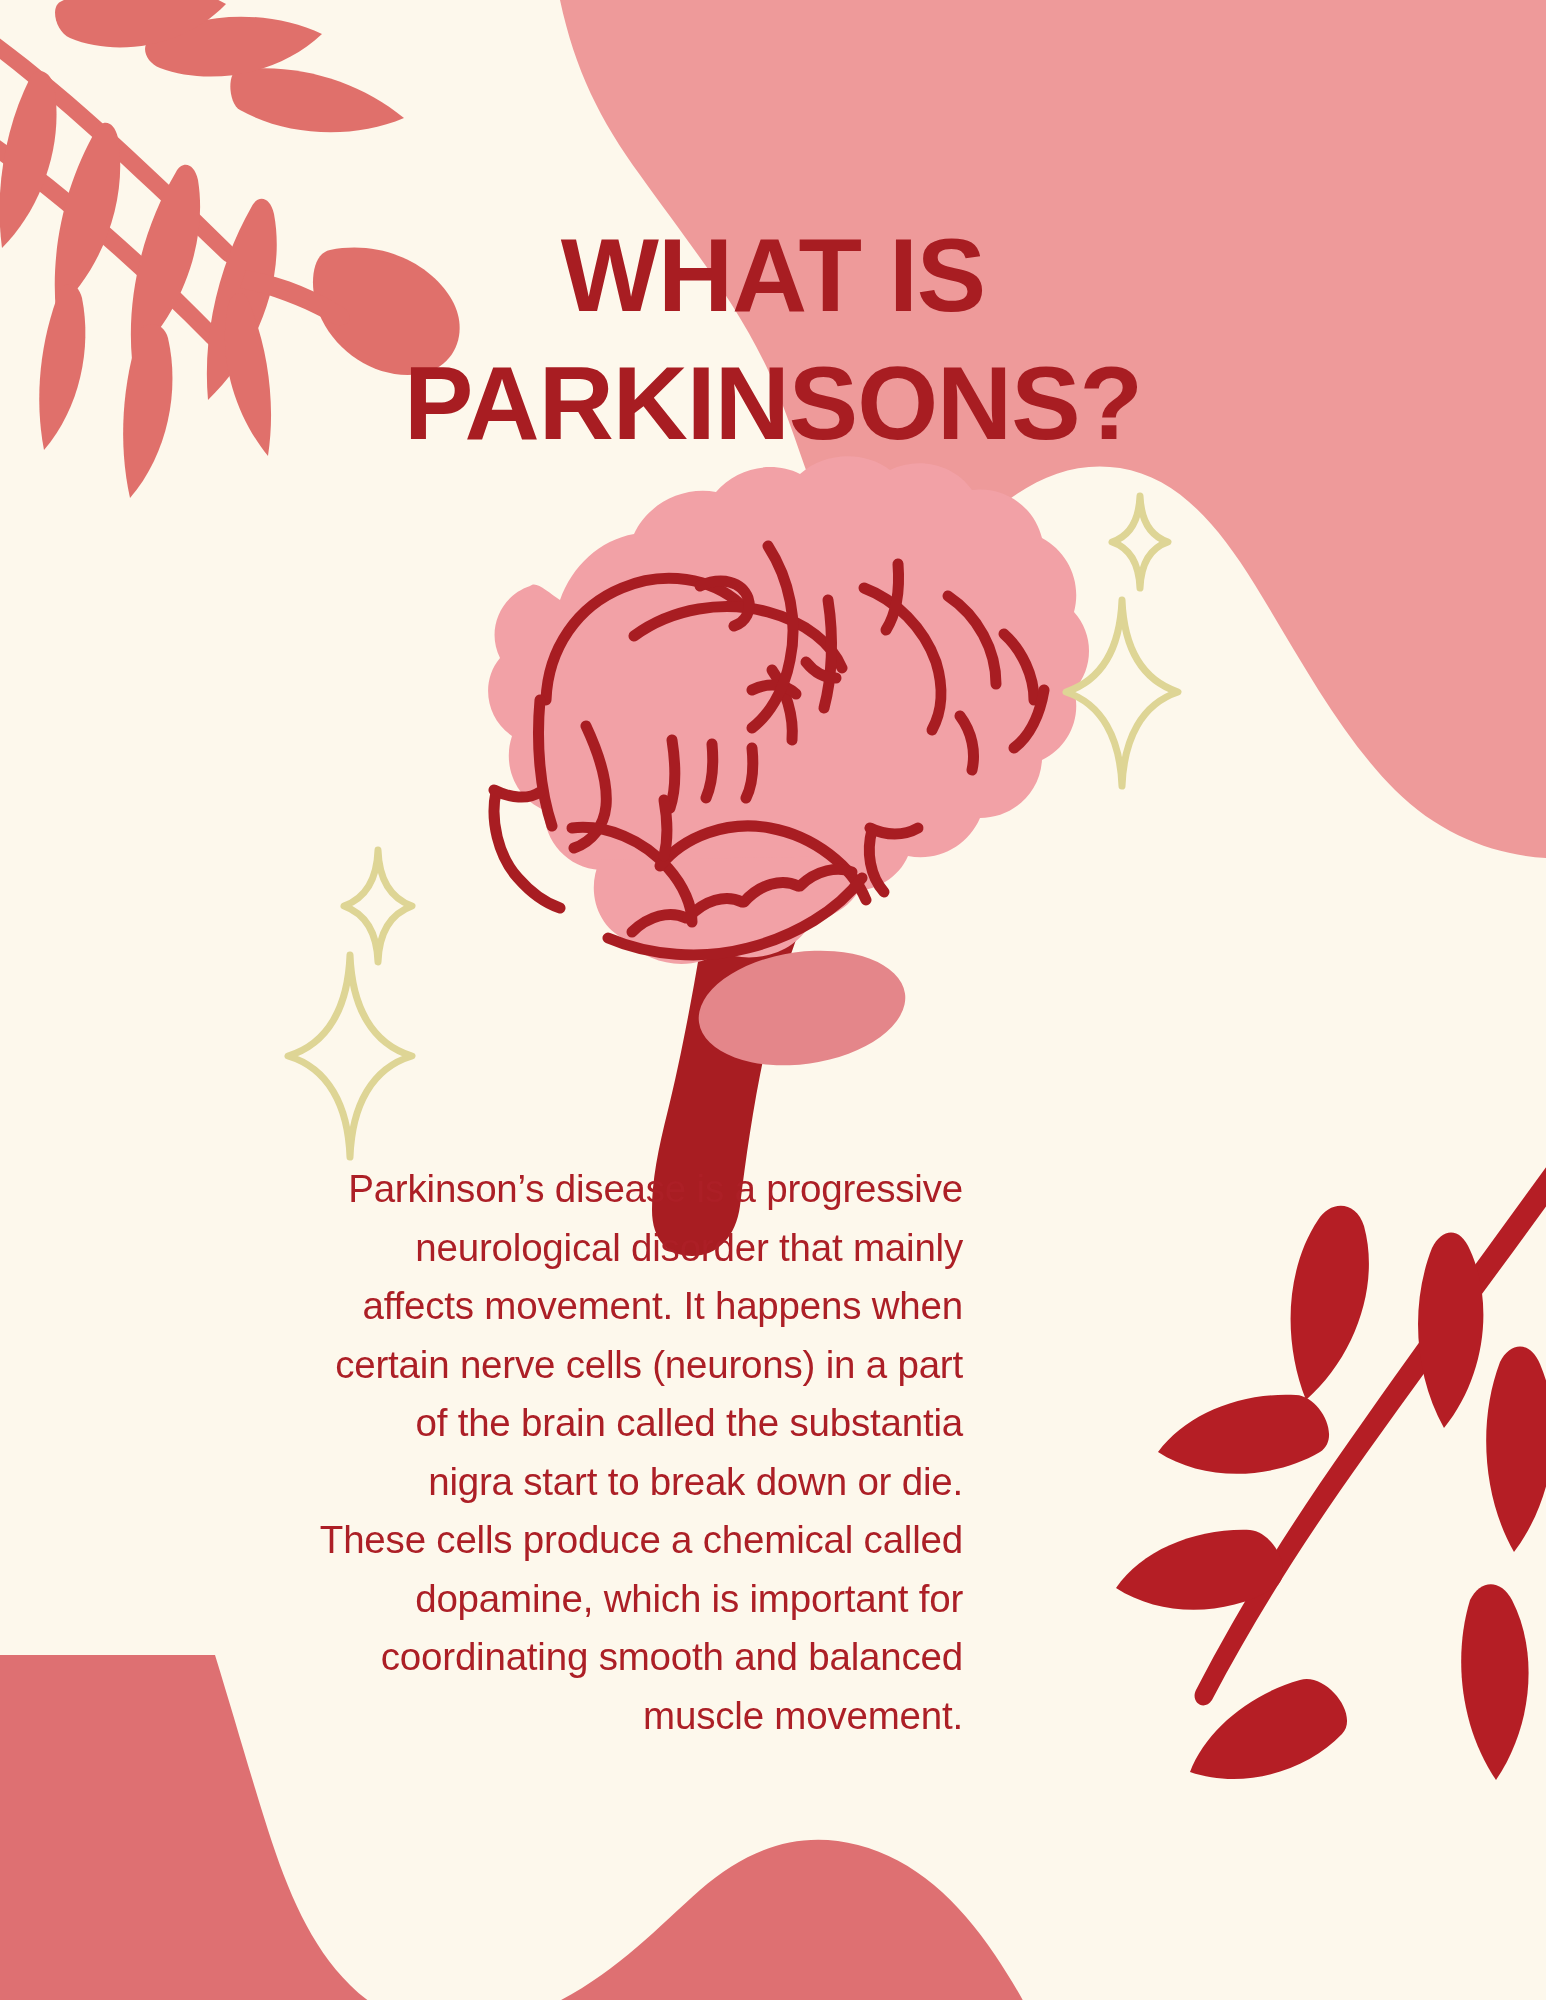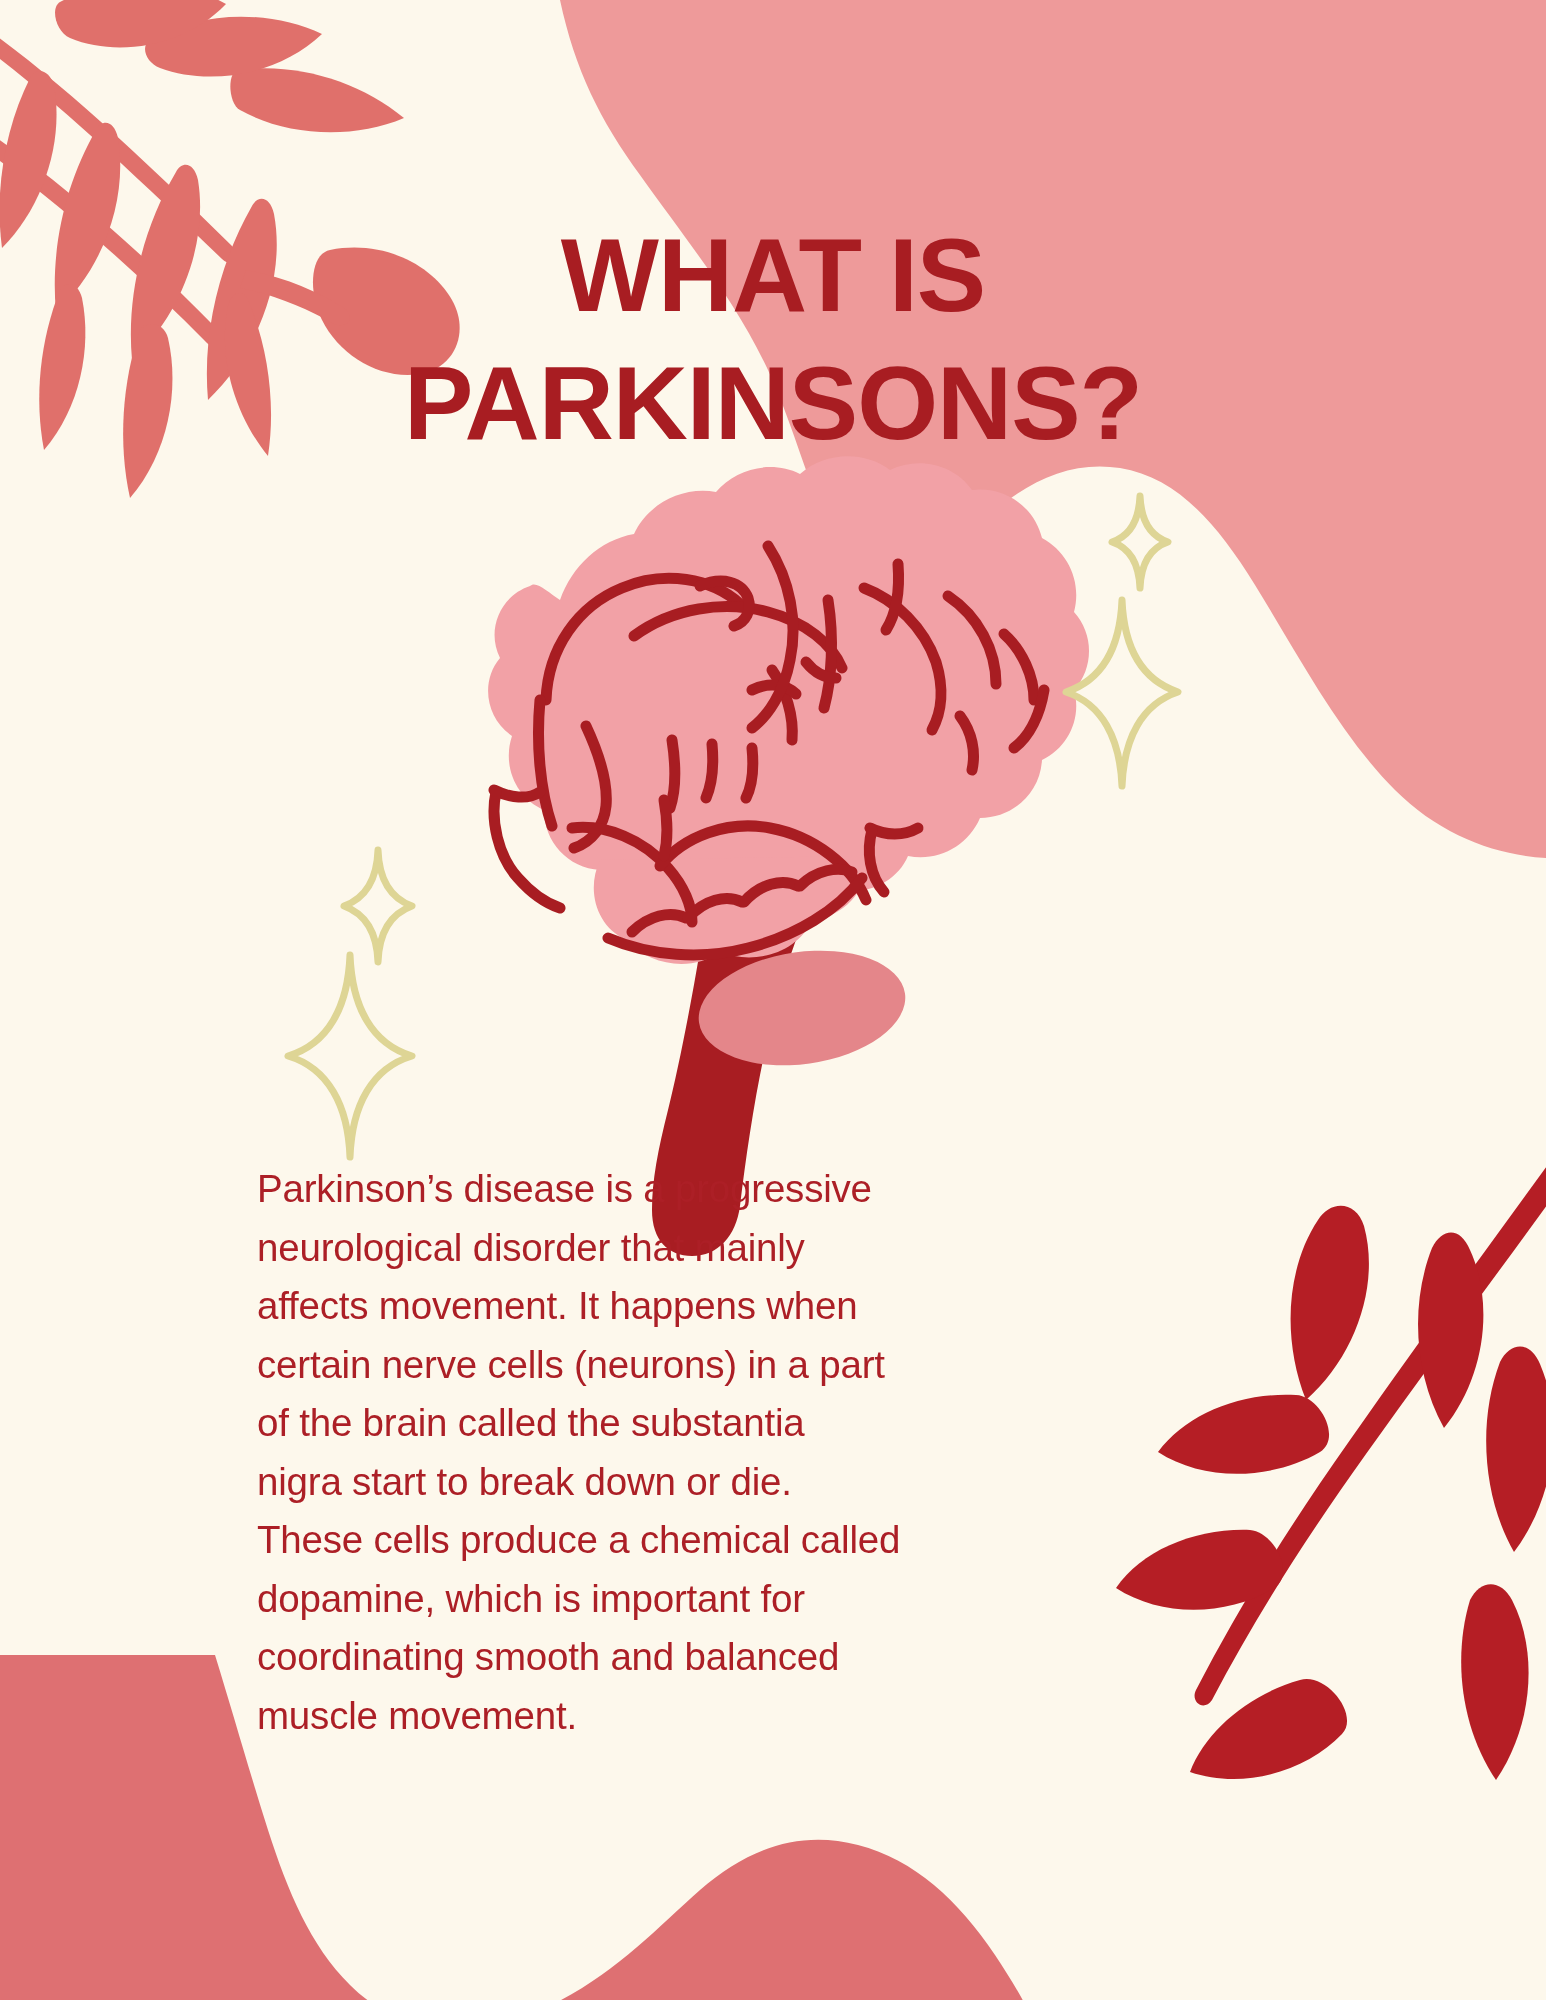--- a/index.html
+++ b/index.html
@@ -47,24 +47,24 @@
     color: #A81D22;
     margin: 12px;
   }
   .title-line.l2 {
     font-size: 104px;
   }
 
   
   .body-block {
     position: absolute;
-    left: 257px;
+    left: 273px;
     top: 1160px;
     width: 690px;
-    text-align: left;
+    text-align: right;
   }
   .body-text {
     margin: 0;
     font-family: "Liberation Sans", sans-serif;
     font-weight: 400;
     font-size: 38.5px;
     line-height: 1.52;
     color: #AC1F26;
     letter-spacing: -0.2px;
     white-space: pre-line;

